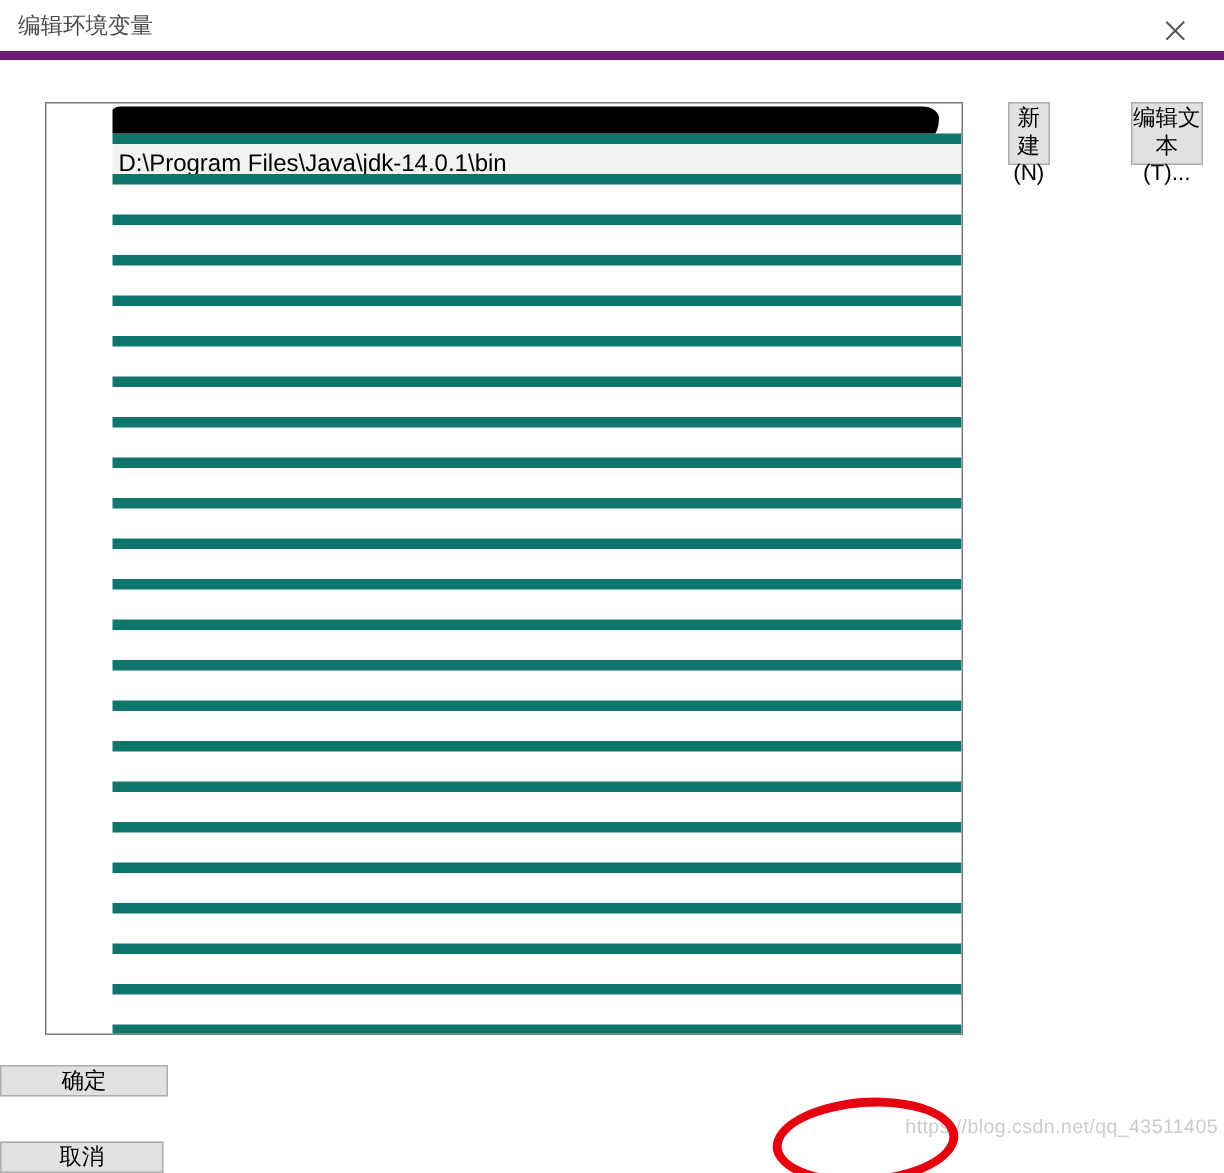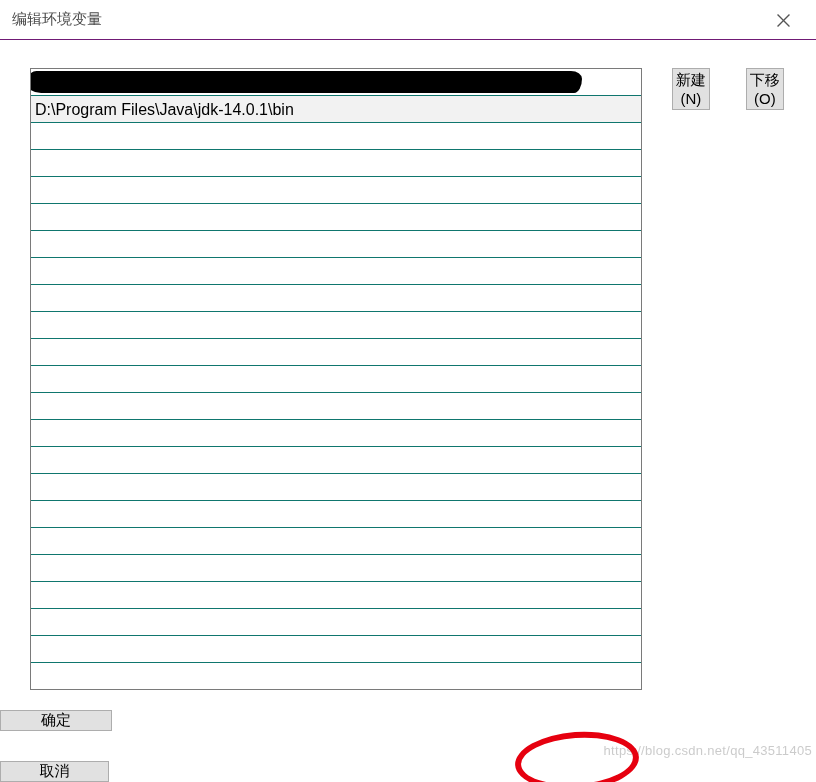--- a/index.html
+++ b/index.html
@@ -14,21 +14,21 @@
       width: 816px;
       height: 782px;
       position: relative;
       overflow: hidden;
     }
     .titlebar {
       height: 40px;
       display: flex;
       align-items: center;
       padding: 0 12px;
-      border-bottom: 1px solid #701a75;
+      border-bottom: 6px solid #701a75;
       position: relative;
     }
     .titlebar .title {
       color: #4a4a4a;
       font-size: 15px;
     }
     .titlebar .close {
       position: absolute;
       right: 10px;
       top: 0;
@@ -53,25 +53,26 @@
       border: 1px solid #7a7a7a;
       width: 612px;
       height: 622px;
       background: #fff;
       overflow: hidden;
     }
     .listbox .row {
       height: 27px;
       line-height: 27px;
       padding: 0 4px;
-      border-bottom: 1px solid #0f766e;
+      border-bottom: 7px solid #0f766e;
       white-space: nowrap;
       overflow: hidden;
       font-size: 16px;
       color: #000;
+      margin-left: 44px;
     }
     .listbox .row.redacted {
       padding: 3px 0 0 0;
       position: relative;
     }
     .redacted-blob {
       position: absolute;
       left: -4px;
       top: 2px;
       width: 555px;
@@ -192,22 +193,22 @@
       <div class="row"></div>
       <div class="row"></div>
       <div class="row"></div>
       <div class="row"></div>
       <div class="row"></div>
     </div>
 
   <div class="sidebuttons">
     <button class="btn">新建(N)</button>
     <div class="spacer-sm"></div>
-    <button class="btn">下移(O)</button>
     <div class="spacer-lg"></div>
+    <button class="btn">编辑文本(T)...</button>
   </div>
 </div>
 
 <div class="footer">
   <button class="btn ok">确定</button>
   <button class="btn">取消</button>
   <div class="circle-annotation"></div>
 </div>
 
 <div class="watermark">https://blog.csdn.net/qq_43511405</div>

